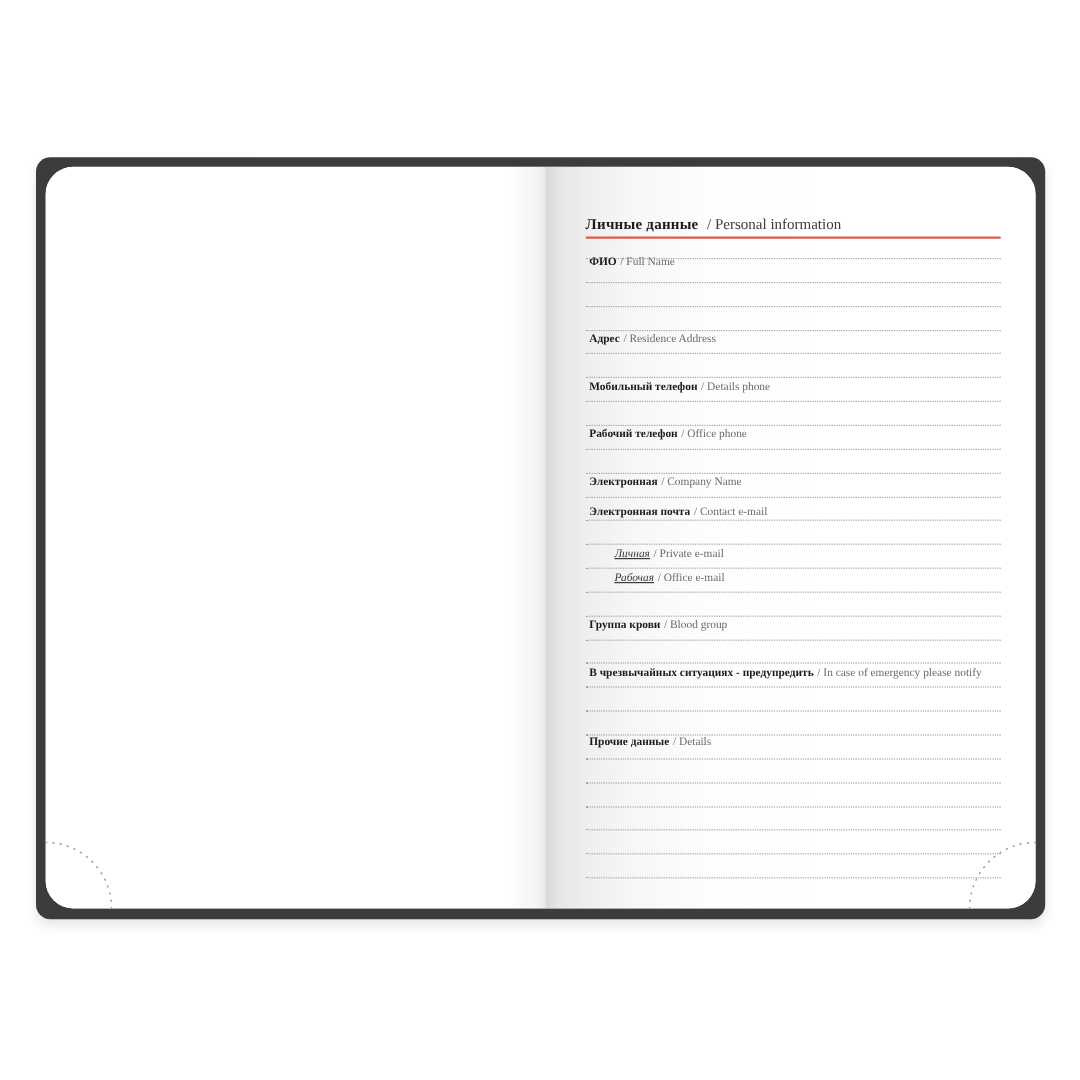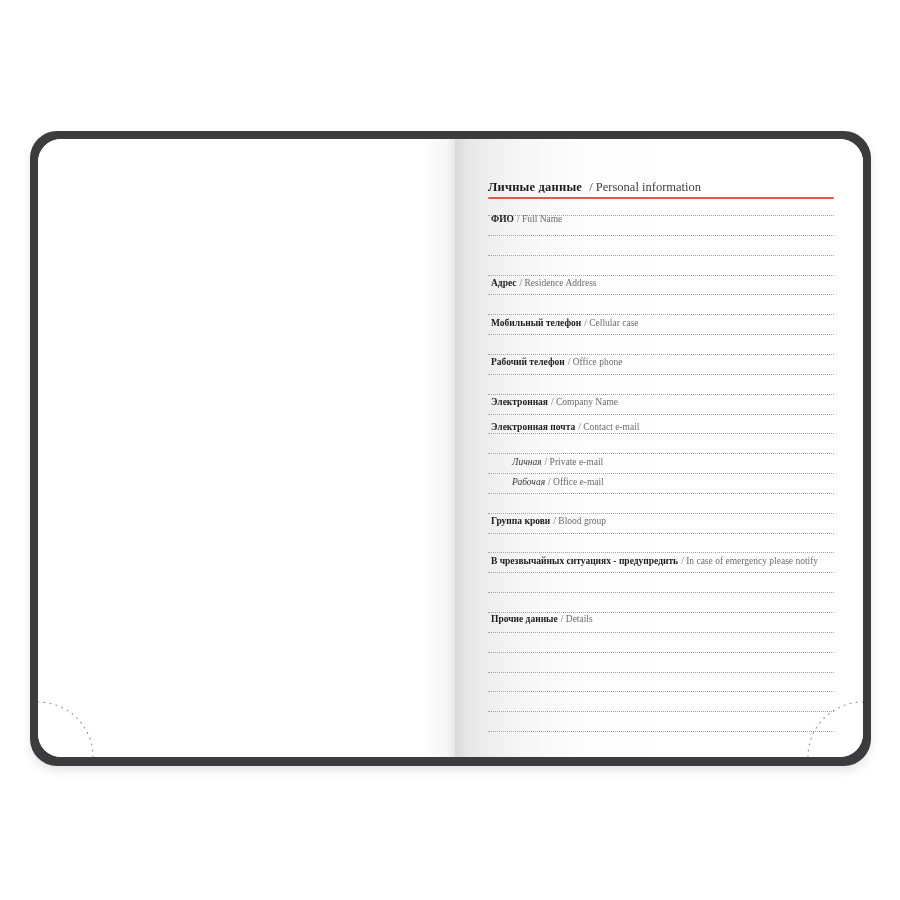--- a/index.html
+++ b/index.html
@@ -3,21 +3,21 @@
 <meta charset="utf-8">
 <style>
   html,body{margin:0;padding:0;}
   body{
     width:900px;height:900px;background:#ffffff;position:relative;
     font-family:"Liberation Serif","DejaVu Serif",serif;
     -webkit-font-smoothing:antialiased;
   }
   .notebook{
     position:absolute;left:30px;top:131px;width:841px;height:635px;
-    background:#3c3c3e;border-radius:27px;
+    background:#3c3c3e;border-radius:12px;
     box-shadow:0 5px 10px rgba(0,0,0,.10);
   }
   .pages{
     position:absolute;left:8px;top:8px;right:8px;bottom:9px;
     background:#ffffff;border-radius:23px;overflow:hidden;
   }
   .page-left{
     position:absolute;left:0;top:0;bottom:0;width:417px;
     background:linear-gradient(90deg,#ffffff 0%,#ffffff 92%,#f5f5f5 98%,#e7e7e7 100%);
   }
@@ -39,21 +39,21 @@
     position:absolute;left:33px;width:346px;height:0;
     border-top:1px dotted #a3a3a3;
   }
   .field-label{
     position:absolute;left:36px;font-size:9.5px;line-height:11px;
     color:#1d1d1d;white-space:nowrap;
   }
   .field-label .ru{font-weight:bold;color:#1b1b1b;}
   .field-label .en{font-weight:normal;color:#6b6b6b;margin-left:3px;}
   .field-label.indent{left:57px;}
-  .field-label.italic .ru{font-style:italic;font-weight:normal;color:#3a3a3a;}
+  .field-label.italic .ru{font-style:italic;font-weight:normal;color:#3a3a3a;text-decoration:underline;}
   .corner-svg{position:absolute;bottom:0;width:70px;height:70px;}
   .corner-svg.left{left:0;}
   .corner-svg.right{right:0;}
 </style>
 </head>
 <body>
 
 <div class="notebook" style="background: rgb(60, 60, 62);">
   <div class="pages">
 
@@ -93,21 +93,21 @@
           <div class="ruled-line" style="top: 453.15px;"></div>
           <div class="ruled-line" style="top: 473px;"></div>
           <div class="ruled-line" style="top: 492.85px;"></div>
           <div class="ruled-line" style="top: 512.7px;"></div>
           <div class="ruled-line" style="top: 532.55px;"></div>
           <div class="ruled-line" style="top: 552.4px;"></div>
           <div class="ruled-line" style="top: 572.25px;"></div>
           <div class="ruled-line" style="top: 592.1px;"></div>
           <div class="field-label" style="top: 75px;"><span class="ru">ФИО</span><span class="en">/ Full Name</span></div>
           <div class="field-label" style="top: 139.05px;"><span class="ru">Адрес</span><span class="en">/ Residence Address</span></div>
-          <div class="field-label" style="top: 178.75px;"><span class="ru">Мобильный телефон</span><span class="en">/ Cellular case</span></div>
+          <div class="field-label" style="top: 178.75px;"><span class="ru">Мобильный телефон</span><span class="en">/ Details phone</span></div>
           <div class="field-label" style="top: 218.45px;"><span class="ru">Рабочий телефон</span><span class="en">/ Office phone</span></div>
           <div class="field-label" style="top: 258.15px;"><span class="ru">Электронная</span><span class="en">/ Company Name</span></div>
           <div class="field-label" style="top: 283px;"><span class="ru">Электронная почта</span><span class="en">/ Contact e-mail</span></div>
           <div class="field-label indent italic" style="top: 317.7px;"><span class="ru">Личная</span><span class="en">/ Private e-mail</span></div>
           <div class="field-label indent italic" style="top: 337.55px;"><span class="ru">Рабочая</span><span class="en">/ Office e-mail</span></div>
           <div class="field-label" style="top: 377.25px;"><span class="ru">Группа крови</span><span class="en">/ Blood group</span></div>
           <div class="field-label" style="top: 416.95px;"><span class="ru">В чрезвычайных ситуациях - предупредить</span><span class="en">/ In case of emergency please notify</span></div>
           <div class="field-label" style="top: 475px;"><span class="ru">Прочие данные</span><span class="en">/ Details</span></div>
         </div>
 

